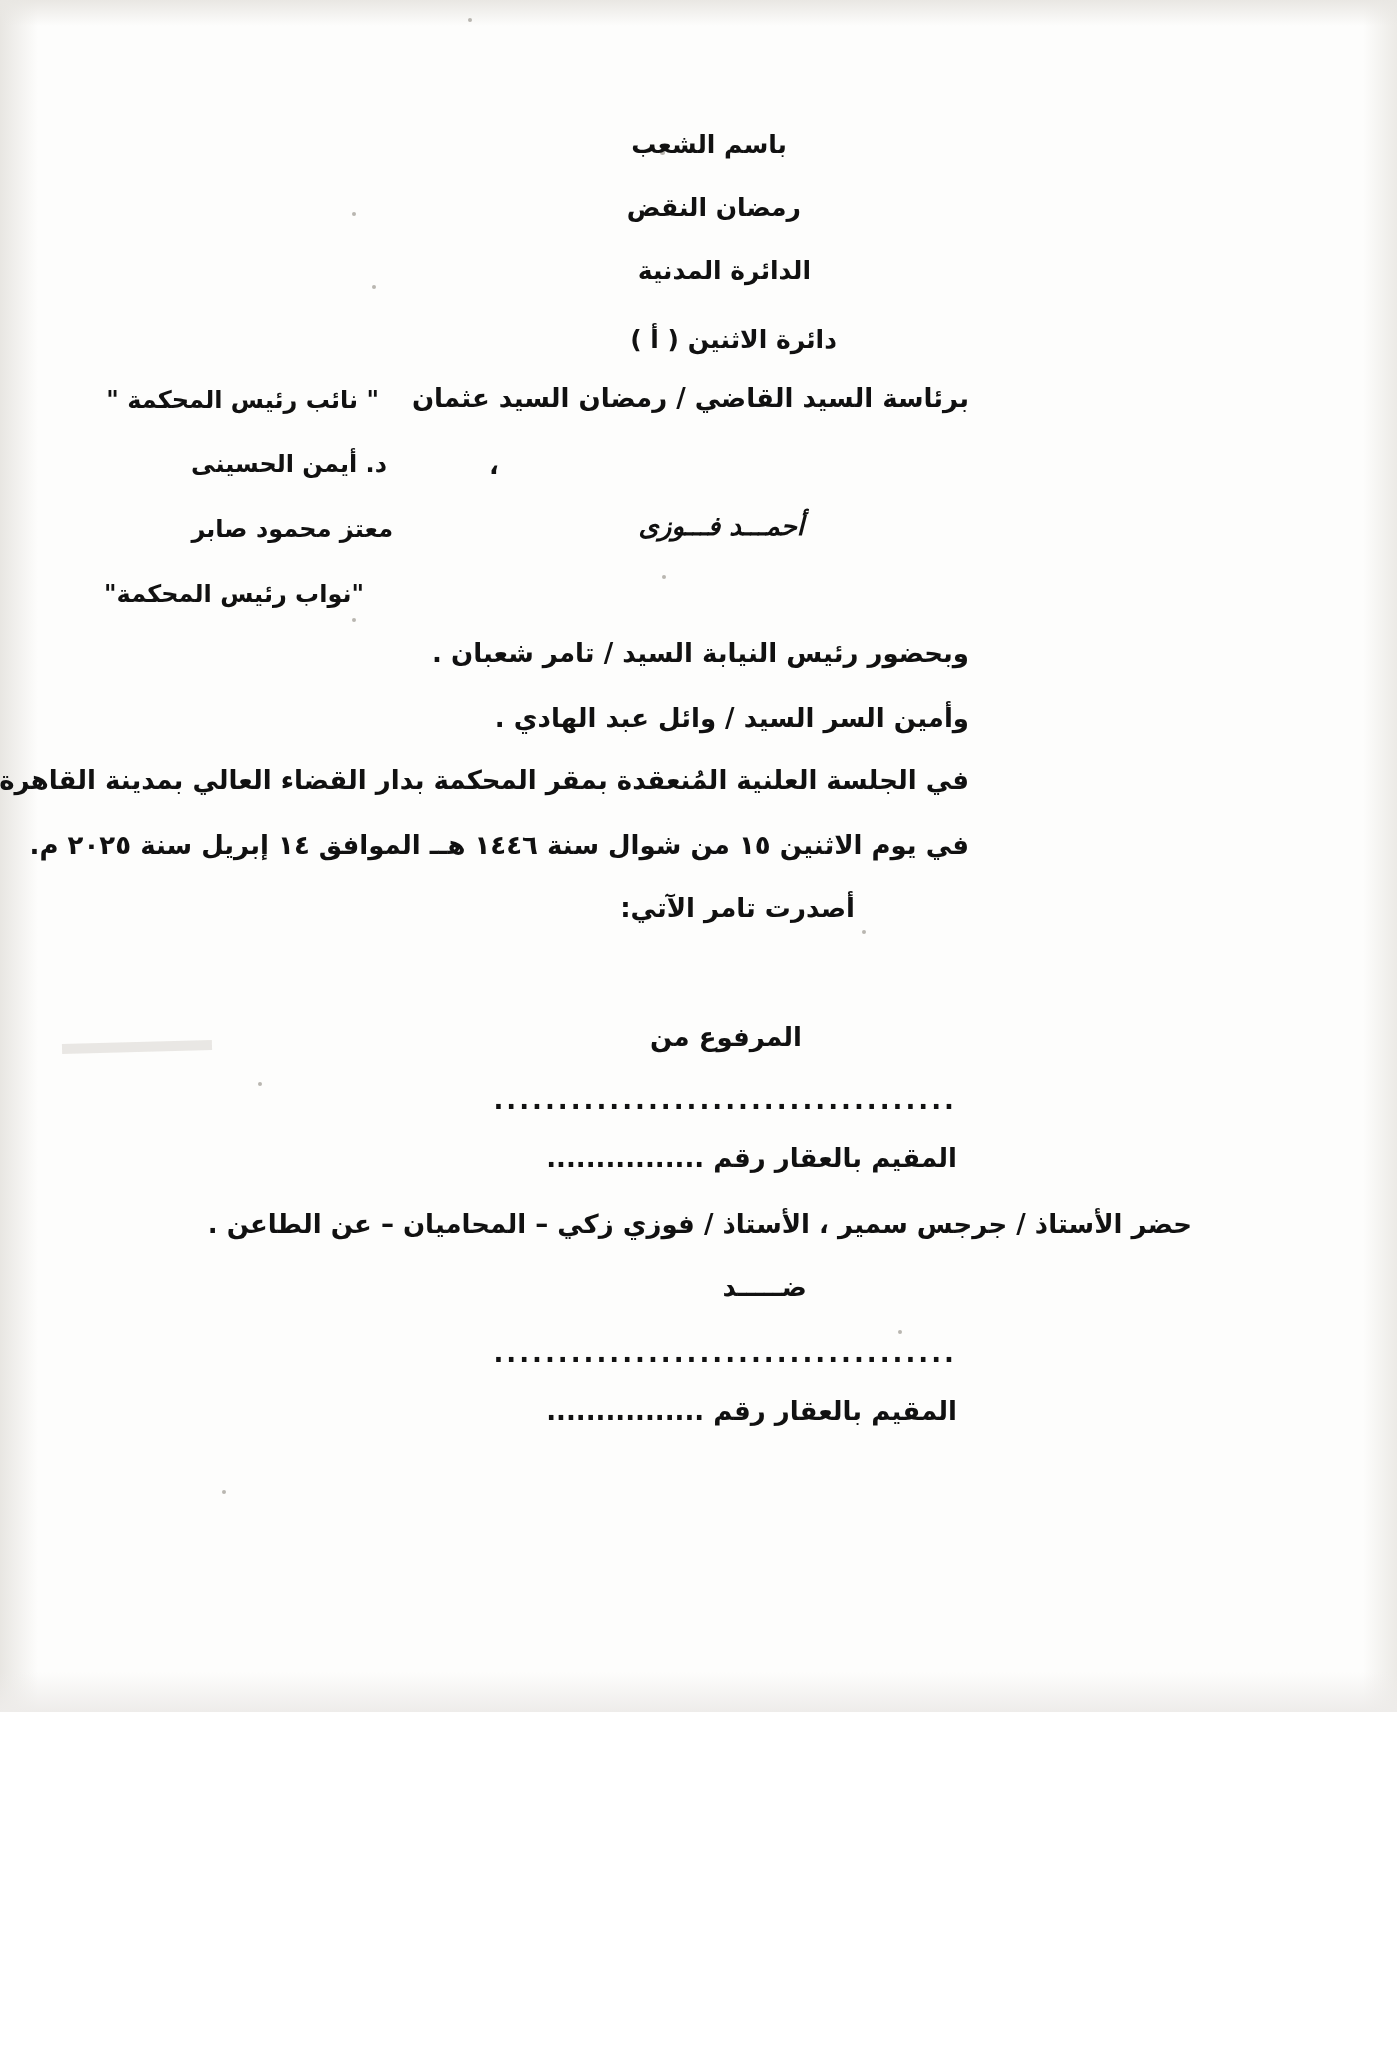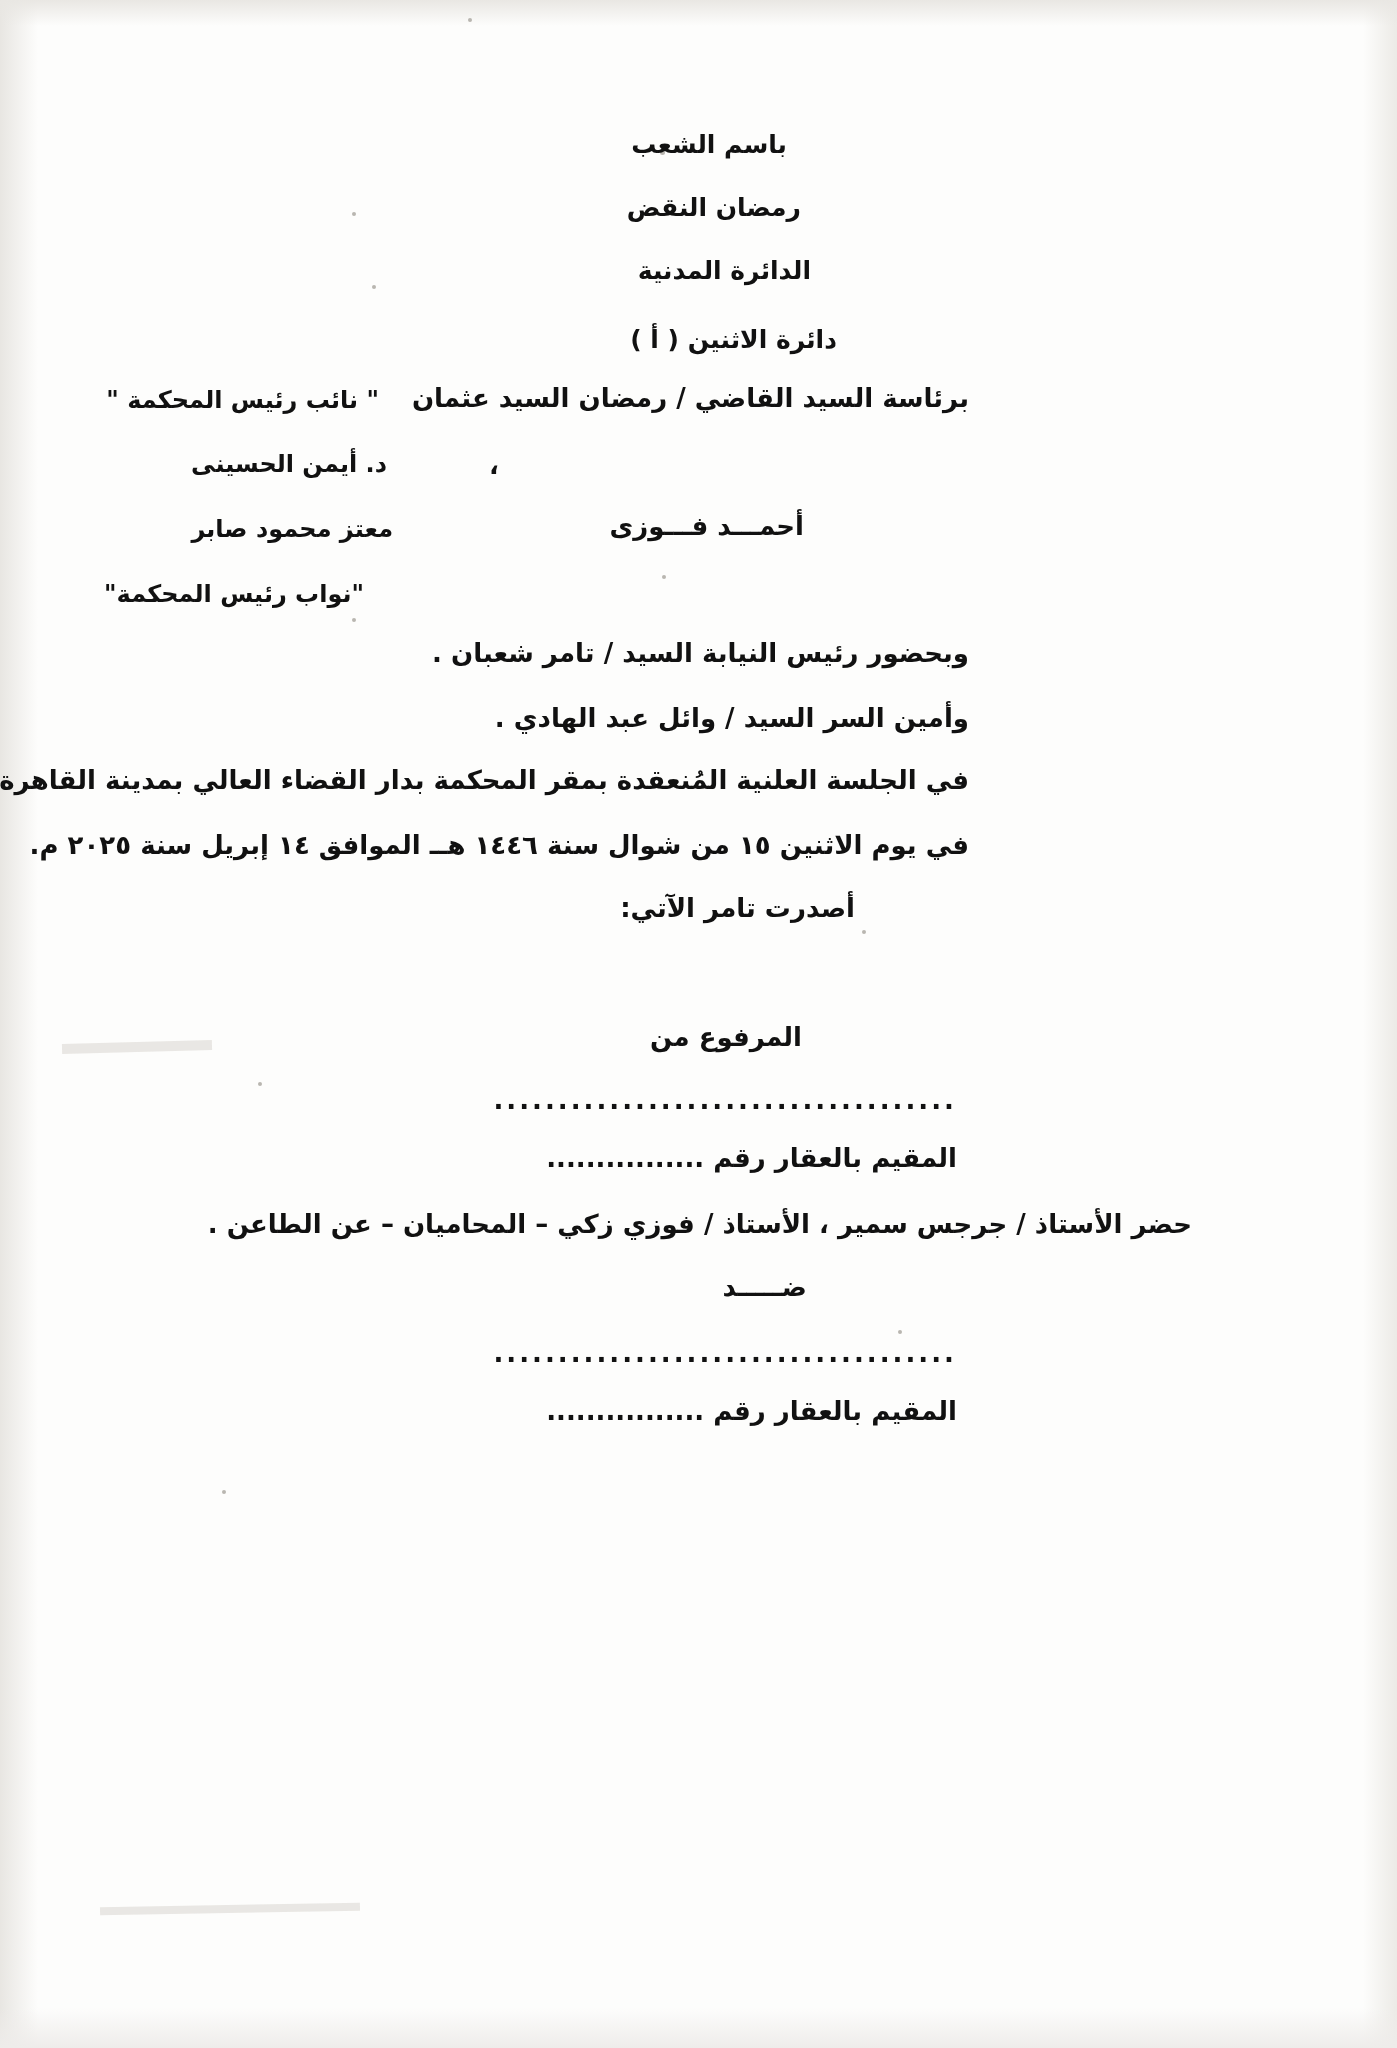--- a/index.html
+++ b/index.html
@@ -4,21 +4,21 @@
 <title>Court Document</title>
 <style>
   html, body {
     margin: 0;
     padding: 0;
     background: #ffffff;
   }
   .page {
     position: relative;
     width: 1397px;
-    height: 2048px;
+    height: 1712px;
     margin: 0 auto;
     background: #fdfdfc;
     font-family: "DejaVu Sans", "Liberation Sans", sans-serif;
     color: #111111;
     overflow: hidden;
   }
   
   .scan-shade-left {
     position: absolute;
     top: 0; left: 0;
@@ -125,21 +125,21 @@
 
     <div class="line para" style="top:383px; right:428px;">برئاسة السيد القاضي / رمضان السيد عثمان</div>
 
     <div class="line small-note" style="top:386px; right:1018px;">" نائب رئيس المحكمة "</div>
 
 
     <div class="line para" style="top:450px; right:898px;">،</div>
 
     <div class="line small-note" style="top:450px; right:1010px;">د. أيمن الحسينى</div>
 
-    <div class="line para" style="top:511px; right:593px;">أحمـــد فـــوزى</div>
+    <div class="line para" style="top:511px; right:593px;font-style:italic;">أحمـــد فـــوزى</div>
 
     <div class="line small-note" style="top:515px; right:1004px;">معتز محمود صابر</div>
 
     <div class="line small-note" style="top:580px; right:1033px;">"نواب رئيس المحكمة"</div>
 
     <div class="line para" style="top:638px; right:428px;">وبحضور رئيس النيابة السيد / تامر شعبان .</div>
 
     <div class="line para" style="top:703px; right:428px;">وأمين السر السيد / وائل عبد الهادي .</div>
 
     <div class="line para" style="top:765px; right:428px;">في الجلسة العلنية المُنعقدة بمقر المحكمة بدار القضاء العالي بمدينة القاهرة .</div>

